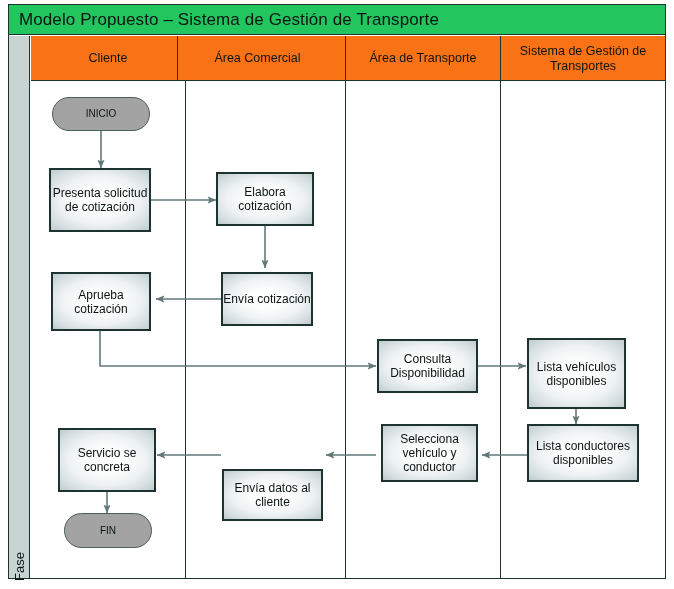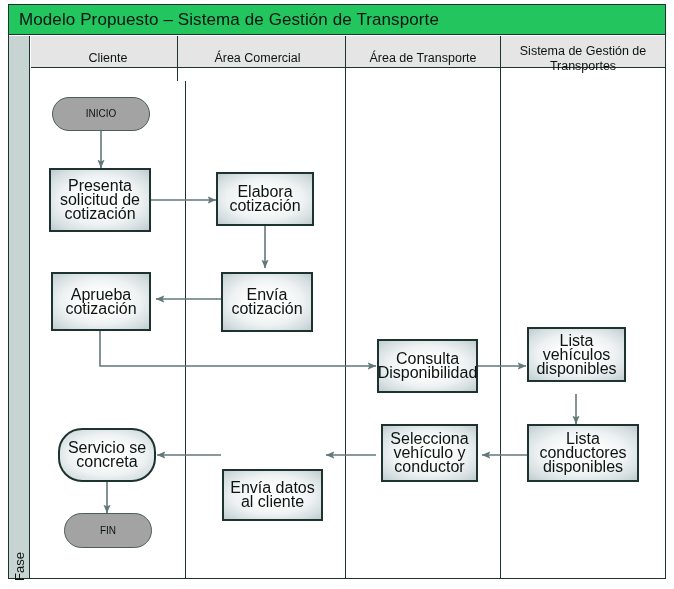--- a/index.html
+++ b/index.html
@@ -77,22 +77,22 @@
     color: #0c1412;
     white-space: nowrap;
   }
 
   
   .lane-head-row {
     position: absolute;
     left: 31px;
     top: 36px;
     width: 634px;
-    height: 32px;
-    background: #e5e5e5;
+    height: 45px;
+    background: #f97316;
     border-bottom: 1.5px solid #1d3330;
     box-sizing: border-box;
   }
   .lane-head {
     position: absolute;
     top: 0;
     height: 45px;
     display: flex;
     align-items: center;
     justify-content: center;
@@ -115,21 +115,21 @@
   }
 
   
   .node {
     position: absolute;
     box-sizing: border-box;
     display: flex;
     align-items: center;
     justify-content: center;
     text-align: center;
-    font-size: 16px;
+    font-size: 12px;
     line-height: 14px;
     color: #0c1412;
     z-index: 4;
   }
   .node.process {
     border: 2px solid #1d3330;
     background:
       radial-gradient(ellipse 70% 70% at 50% 50%,
         #ffffff 0%,
         #fbfcfc 32%,
@@ -226,49 +226,49 @@
   </div>
 
   <div class="node process" style="left:49px; top:168px; width:102px; height:64px;">
     <span>Presenta solicitud de cotización</span>
   </div>
 
   <div class="node process" style="left:216px; top:172px; width:98px; height:54px;">
     <span>Elabora cotización</span>
   </div>
 
-  <div class="node process" style="left:221px; top:272px; width:92px; height:60px;">
+  <div class="node process" style="left:221px; top:272px; width:92px; height:54px;">
     <span>Envía cotización</span>
   </div>
 
   <div class="node process" style="left:51px; top:272px; width:100px; height:59px;text-align:center;">
     <span>Aprueba cotización</span>
   </div>
 
   <div class="node process" style="left:377px; top:339px; width:101px; height:54px;">
     <span>Consulta Disponibilidad</span>
   </div>
 
-  <div class="node process" style="left:527px; top:327px; width:99px; height:55px;">
+  <div class="node process" style="left:527px; top:338px; width:99px; height:71px;">
     <span>Lista vehículos disponibles</span>
   </div>
 
   <div class="node process" style="left:527px; top:424px; width:112px; height:58px;">
     <span>Lista conductores disponibles</span>
   </div>
 
   <div class="node process" style="left:381px; top:424px; width:97px; height:58px;">
     <span>Selecciona vehículo y conductor</span>
   </div>
 
   <div class="node process" style="left:222px; top:428px; width:101px; height:52px;margin-top:41px;">
     <span>Envía datos al cliente</span>
   </div>
 
-  <div class="node process" style="left:58px; top:428px; width:98px; height:54px;border-radius:24px;">
+  <div class="node process" style="left:58px; top:428px; width:98px; height:64px;">
     <span>Servicio se concreta</span>
   </div>
 
   <div class="node terminator" style="left:64px; top:513px; width:88px; height:35px;">
     <span>FIN</span>
   </div>
 
 </div>
 
 </body></html>

